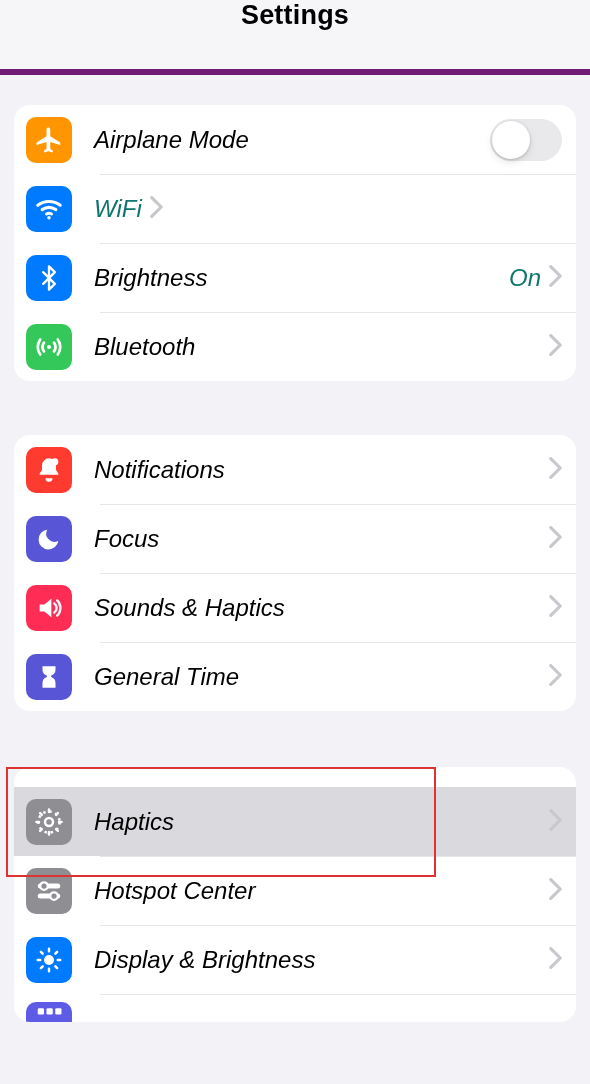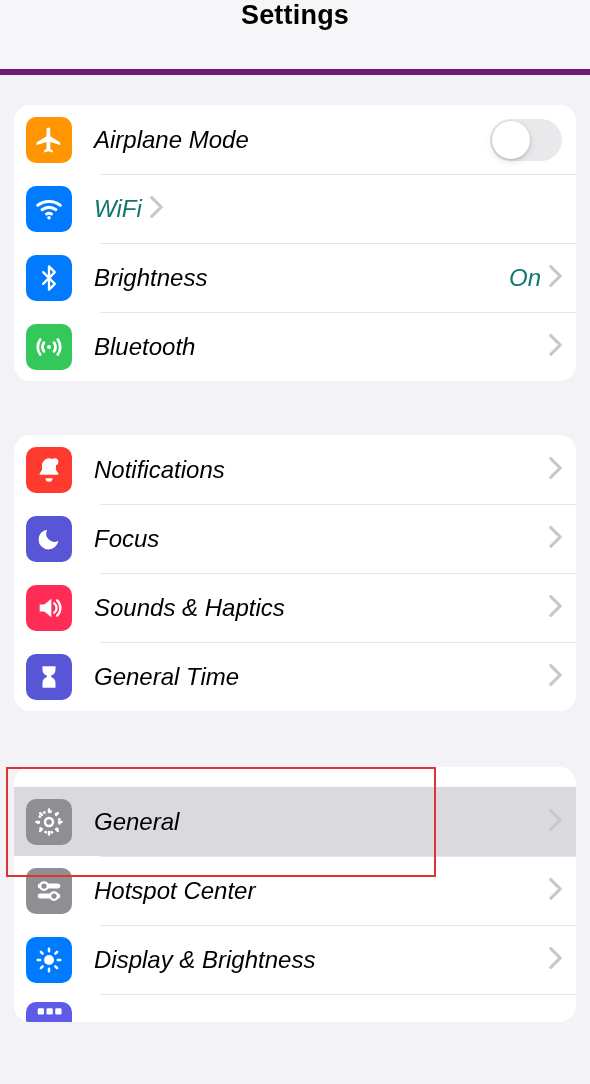--- a/index.html
+++ b/index.html
@@ -283,21 +283,21 @@
 
     <div class="group3-top">
       <div class="row selected">
         <div class="icon-tile bg-gray">
           <svg width="30" height="30" viewBox="0 0 24 24" fill="none" stroke="#fff" stroke-width="2">
               <circle cx="12" cy="12" r="3.2"></circle>
               <path d="M12 2v2M12 20v2M4.9 4.9l1.4 1.4M17.7 17.7l1.4 1.4M2 12h2M20 12h2M4.9 19.1l1.4-1.4M17.7 6.3l1.4-1.4" stroke-linecap="round"></path>
               <circle cx="12" cy="12" r="8.5" stroke-dasharray="2 3"></circle>
             </svg>
         </div>
-        <span class="label">General</span>
+        <span class="label">Haptics</span>
         <span class="chevron">
           <svg width="13" height="22" viewBox="0 0 8 14" fill="none" stroke="currentColor" stroke-width="2" stroke-linecap="round" stroke-linejoin="round">
               <path d="M1 1l6 6-6 6"></path>
             </svg>
         </span>
       </div>
     </div>
 
     <div class="group3-rest">
       <div class="row">

